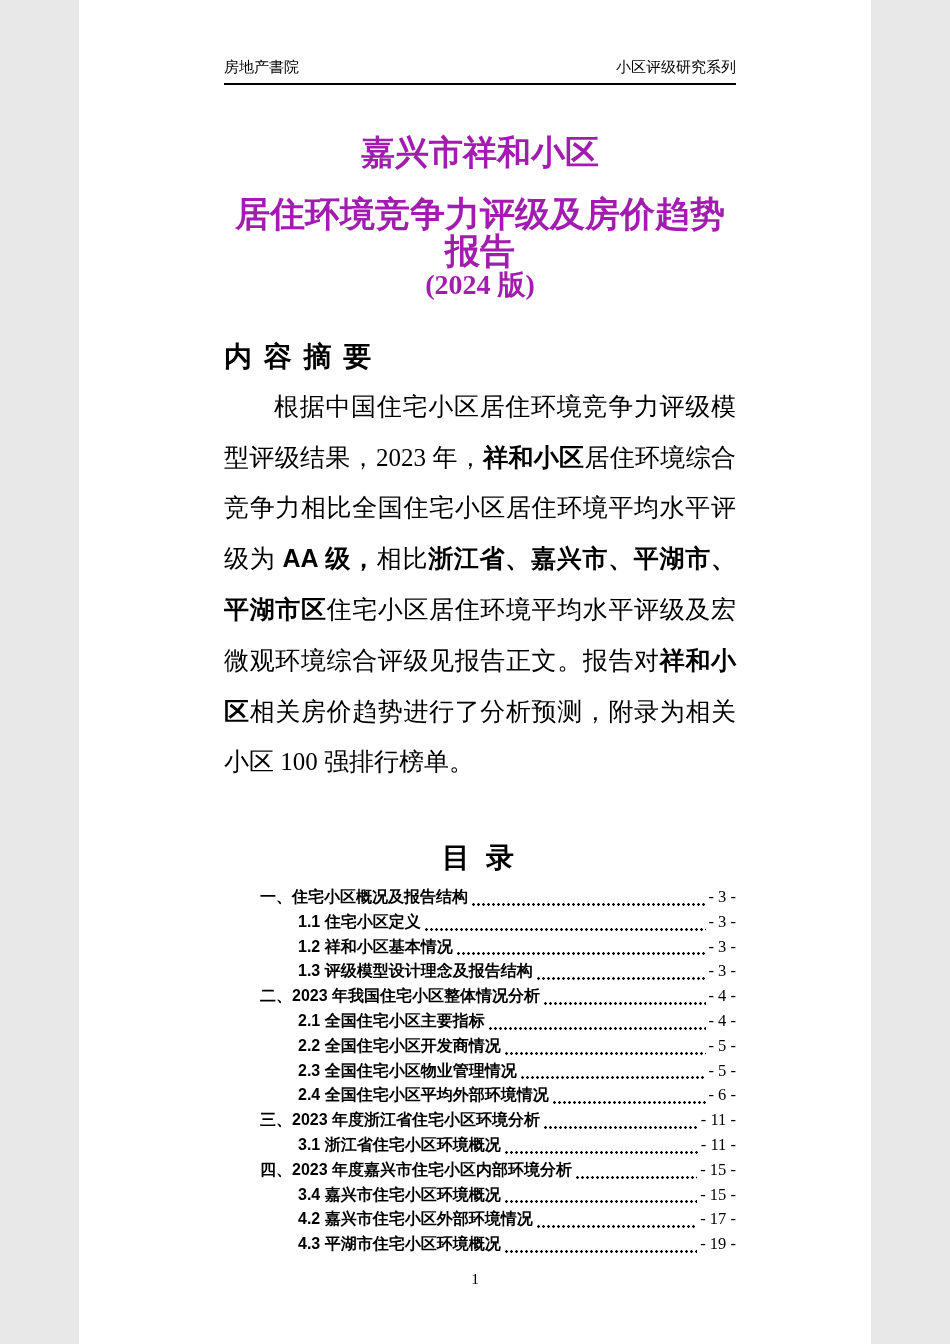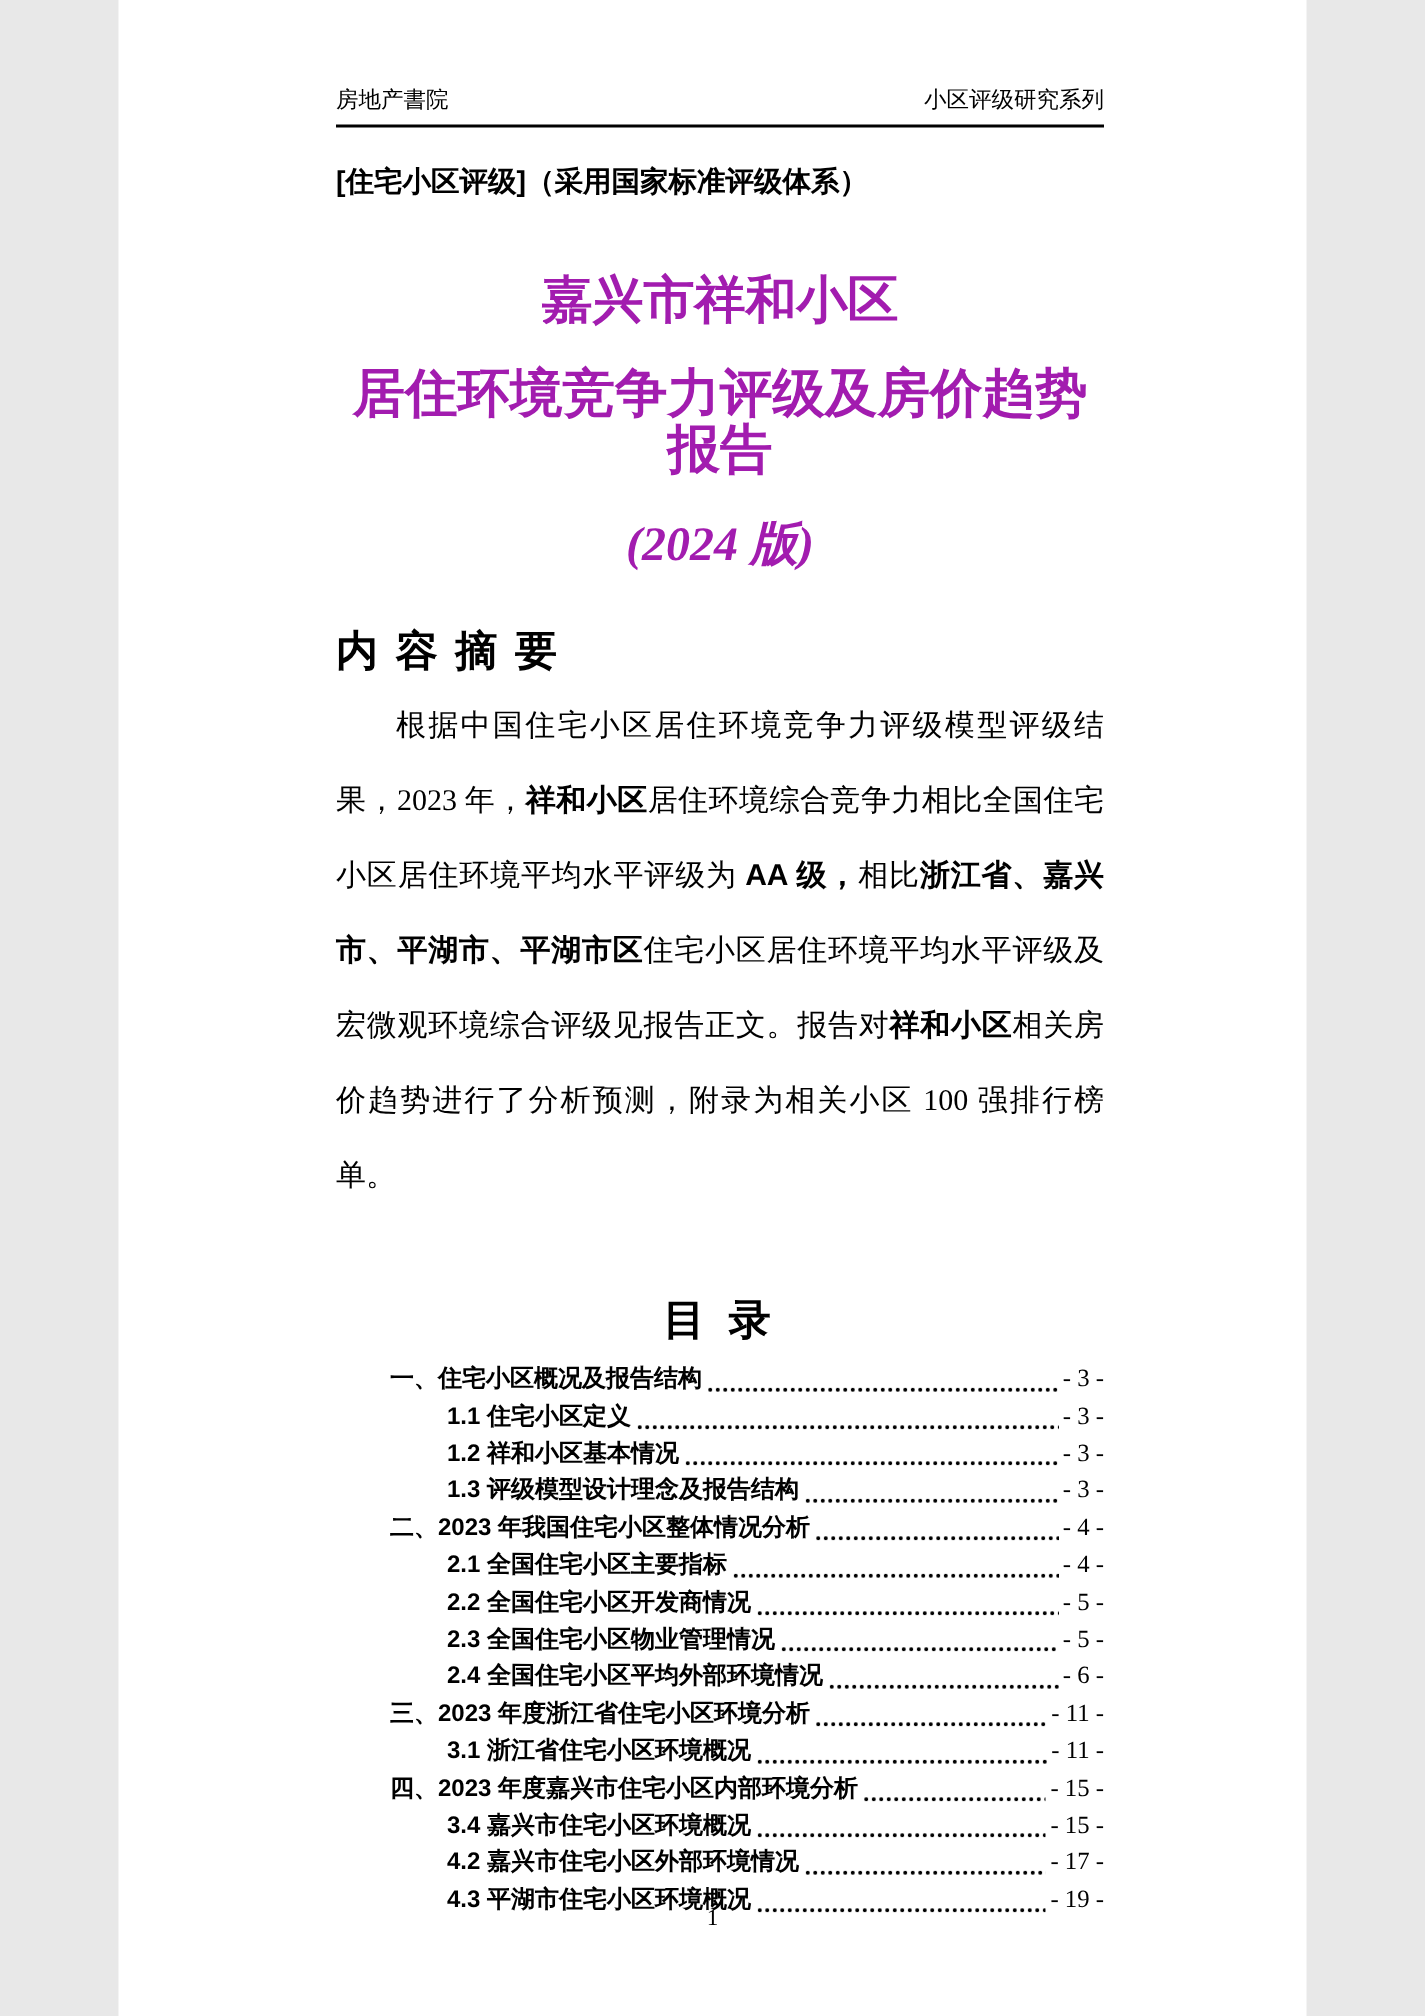--- a/index.html
+++ b/index.html
@@ -29,31 +29,31 @@
     font-weight:bold;font-size:19px;line-height:22px;
   }
 
   
   .title1,.title2,.title3{
     text-align:center;color:#a21caf;font-weight:bold;
     font-family:"Liberation Serif","DejaVu Serif",serif;
   }
   .title1{margin-top:50px;font-size:34px;line-height:36px;}
   .title2{margin-top:25px;font-size:35px;line-height:37px;}
-  .title3{margin-top:29px;font-size:32px;line-height:30px;font-style:italic;}
+  .title3{font-size:28px;line-height:30px;}
 
   
   .summary-title{
     margin-top:42px;
     font-family:"Liberation Sans","DejaVu Sans",sans-serif;
     font-weight:bold;font-size:28px;line-height:30px;letter-spacing:2px;
   }
   .summary-paragraph{
     margin-top:10px;
-    font-size:20px;line-height:50px;
+    font-size:25px;line-height:50px;
     text-align:justify;text-indent:2em;
   }
   .seg-bold{
     font-weight:bold;
     font-family:"Liberation Sans","DejaVu Sans",sans-serif;
   }
 
   
   .toc-title{
     margin-top:56px;text-align:center;
@@ -91,21 +91,20 @@
 <body>
 
 <div class="page">
   <div class="content">
 
     <div class="doc-header">
       <span>房地产書院</span>
       <span>小区评级研究系列</span>
     </div>
 
-    <div class="bracket-line">[住宅小区评级]（采用国家标准评级体系）</div>
 
     <div class="title1">嘉兴市祥和小区</div>
     <div class="title2">居住环境竞争力评级及房价趋势报告</div>
     <div class="title3">(2024 版)</div>
 
     <div class="summary-title">内 容 摘 要</div>
     <div class="summary-paragraph"><span>根据中国住宅小区居住环境竞争力评级模型评级结果，2023 年，</span><span class="seg-bold">祥和小区</span><span>居住环境综合竞争力相比全国住宅小区居住环境平均水平评级为 </span><span class="seg-bold">AA 级，</span><span>相比</span><span class="seg-bold">浙江省、嘉兴市、平湖市、平湖市区</span><span>住宅小区居住环境平均水平评级及宏微观环境综合评级见报告正文。报告对</span><span class="seg-bold">祥和小区</span><span>相关房价趋势进行了分析预测，附录为相关小区 100 强排行榜单。</span></div>
 
     <div class="toc-title">目 录</div>
     <div class="toc-list">

